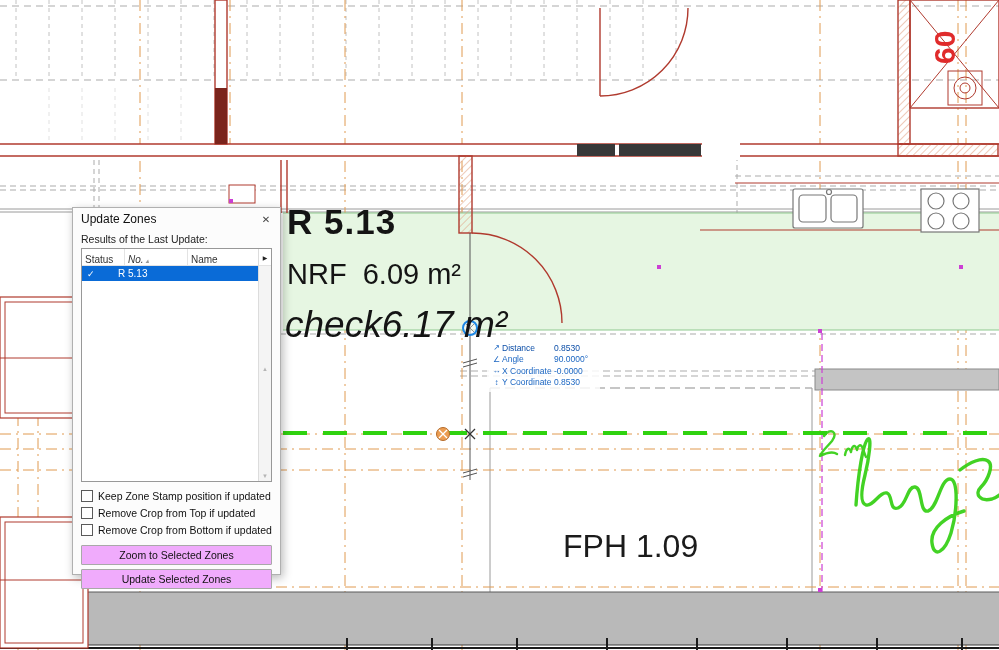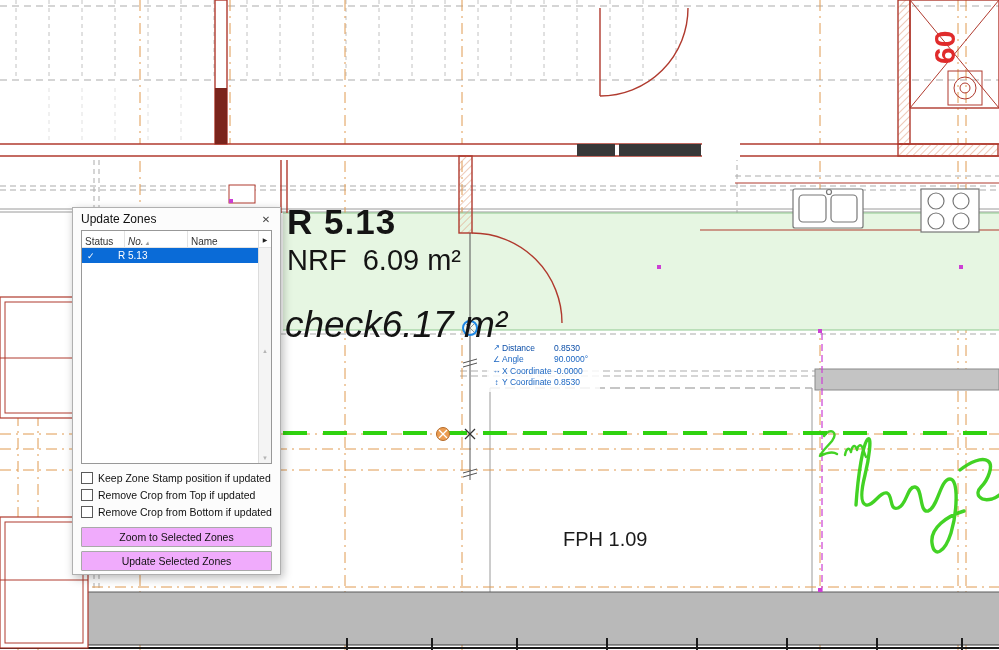--- a/index.html
+++ b/index.html
@@ -3,23 +3,23 @@
 <meta charset="utf-8">
 <style>
   html,body{margin:0;padding:0;background:#ffffff;}
   .stage{position:relative;width:999px;height:650px;background:#fff;overflow:hidden;
          font-family:"Liberation Sans",sans-serif;color:#111;}
   .stage svg{position:absolute;left:0;top:0;}
 
   
   .zone-title{position:absolute;left:287px;top:202px;font-size:35px;font-weight:700;
               color:#141414;white-space:pre;letter-spacing:1px;}
-  .zone-line1{position:absolute;left:287px;top:244px;font-size:29px;color:#141414;white-space:pre;}
+  .zone-line1{position:absolute;left:287px;top:258px;font-size:29px;color:#141414;white-space:pre;}
   .zone-line2{position:absolute;left:285px;top:304px;font-size:37px;color:#141414;white-space:pre;font-style:italic;}
-  .room-label{position:absolute;left:563px;top:528px;font-size:20px;color:#1b1b1b;white-space:pre;}
+  .room-label{position:absolute;left:563px;top:528px;font-size:32px;color:#1b1b1b;white-space:pre;}
   .shaft-label{position:absolute;left:928px;top:64px;font-size:30px;font-weight:700;color:#e02b2b;
                transform:rotate(-90deg);transform-origin:left top;white-space:pre;}
 
   
   .tracker{position:absolute;left:487px;top:339px;width:104px;background:rgba(255,255,255,0.82);
            border-radius:2px;padding:3px 5px 4px 4px;z-index:15;}
   .tracker .trow{display:flex;align-items:center;height:11.5px;color:#1b66c2;font-size:8.5px;}
   .tracker .ticon{width:11px;font-size:8px;text-align:center;flex:none;}
   .tracker .tlabel{width:52px;flex:none;}
   .tracker .tvalue{flex:1;}
@@ -262,20 +262,21 @@
     </div>
   </div>
 
   <div class="dialog">
     <div class="titlebar">
       <span>Update Zones</span>
       <span class="close-btn">
         <span>✕</span>
       </span>
     </div>
+    <div class="results-label">Results of the Last Update:</div>
 
     <div class="listbox">
       <div class="lb-main">
         <div class="lb-header">
           <span class="hc hc-status">
             <span>Status</span>
           </span>
           <span class="hc hc-no">
             <span>No.</span>
             <span class="sort-glyph">▴</span>

